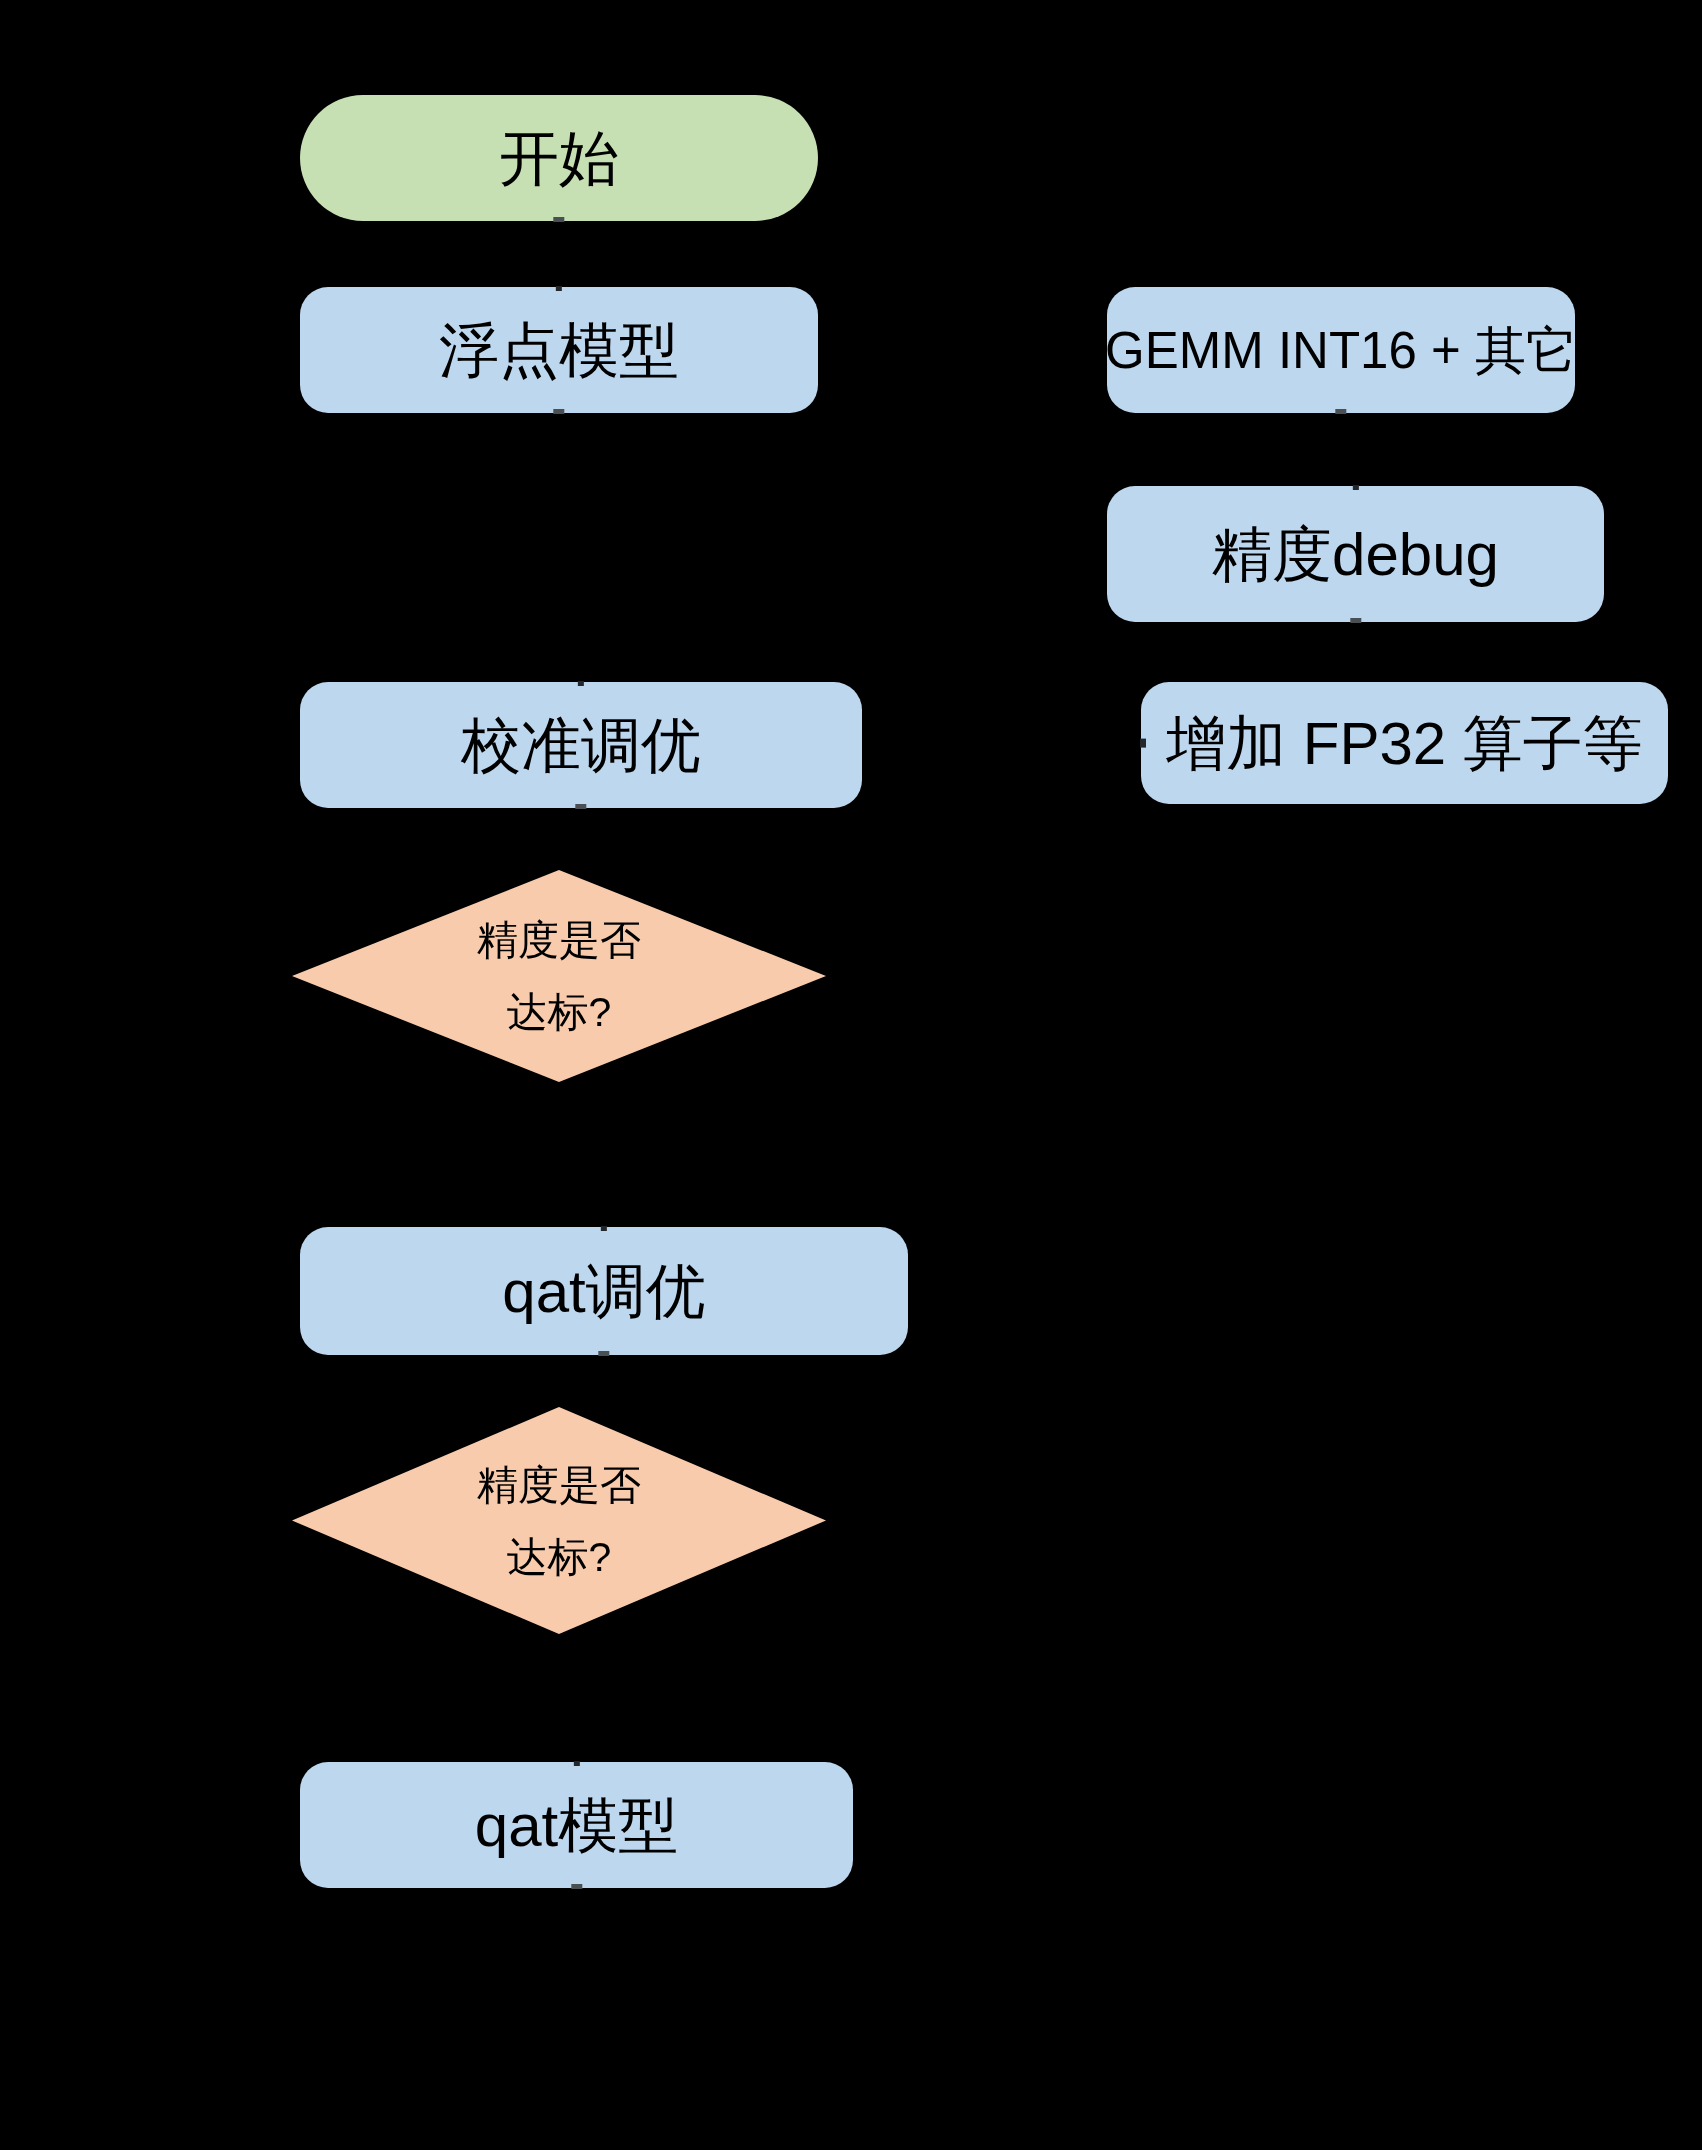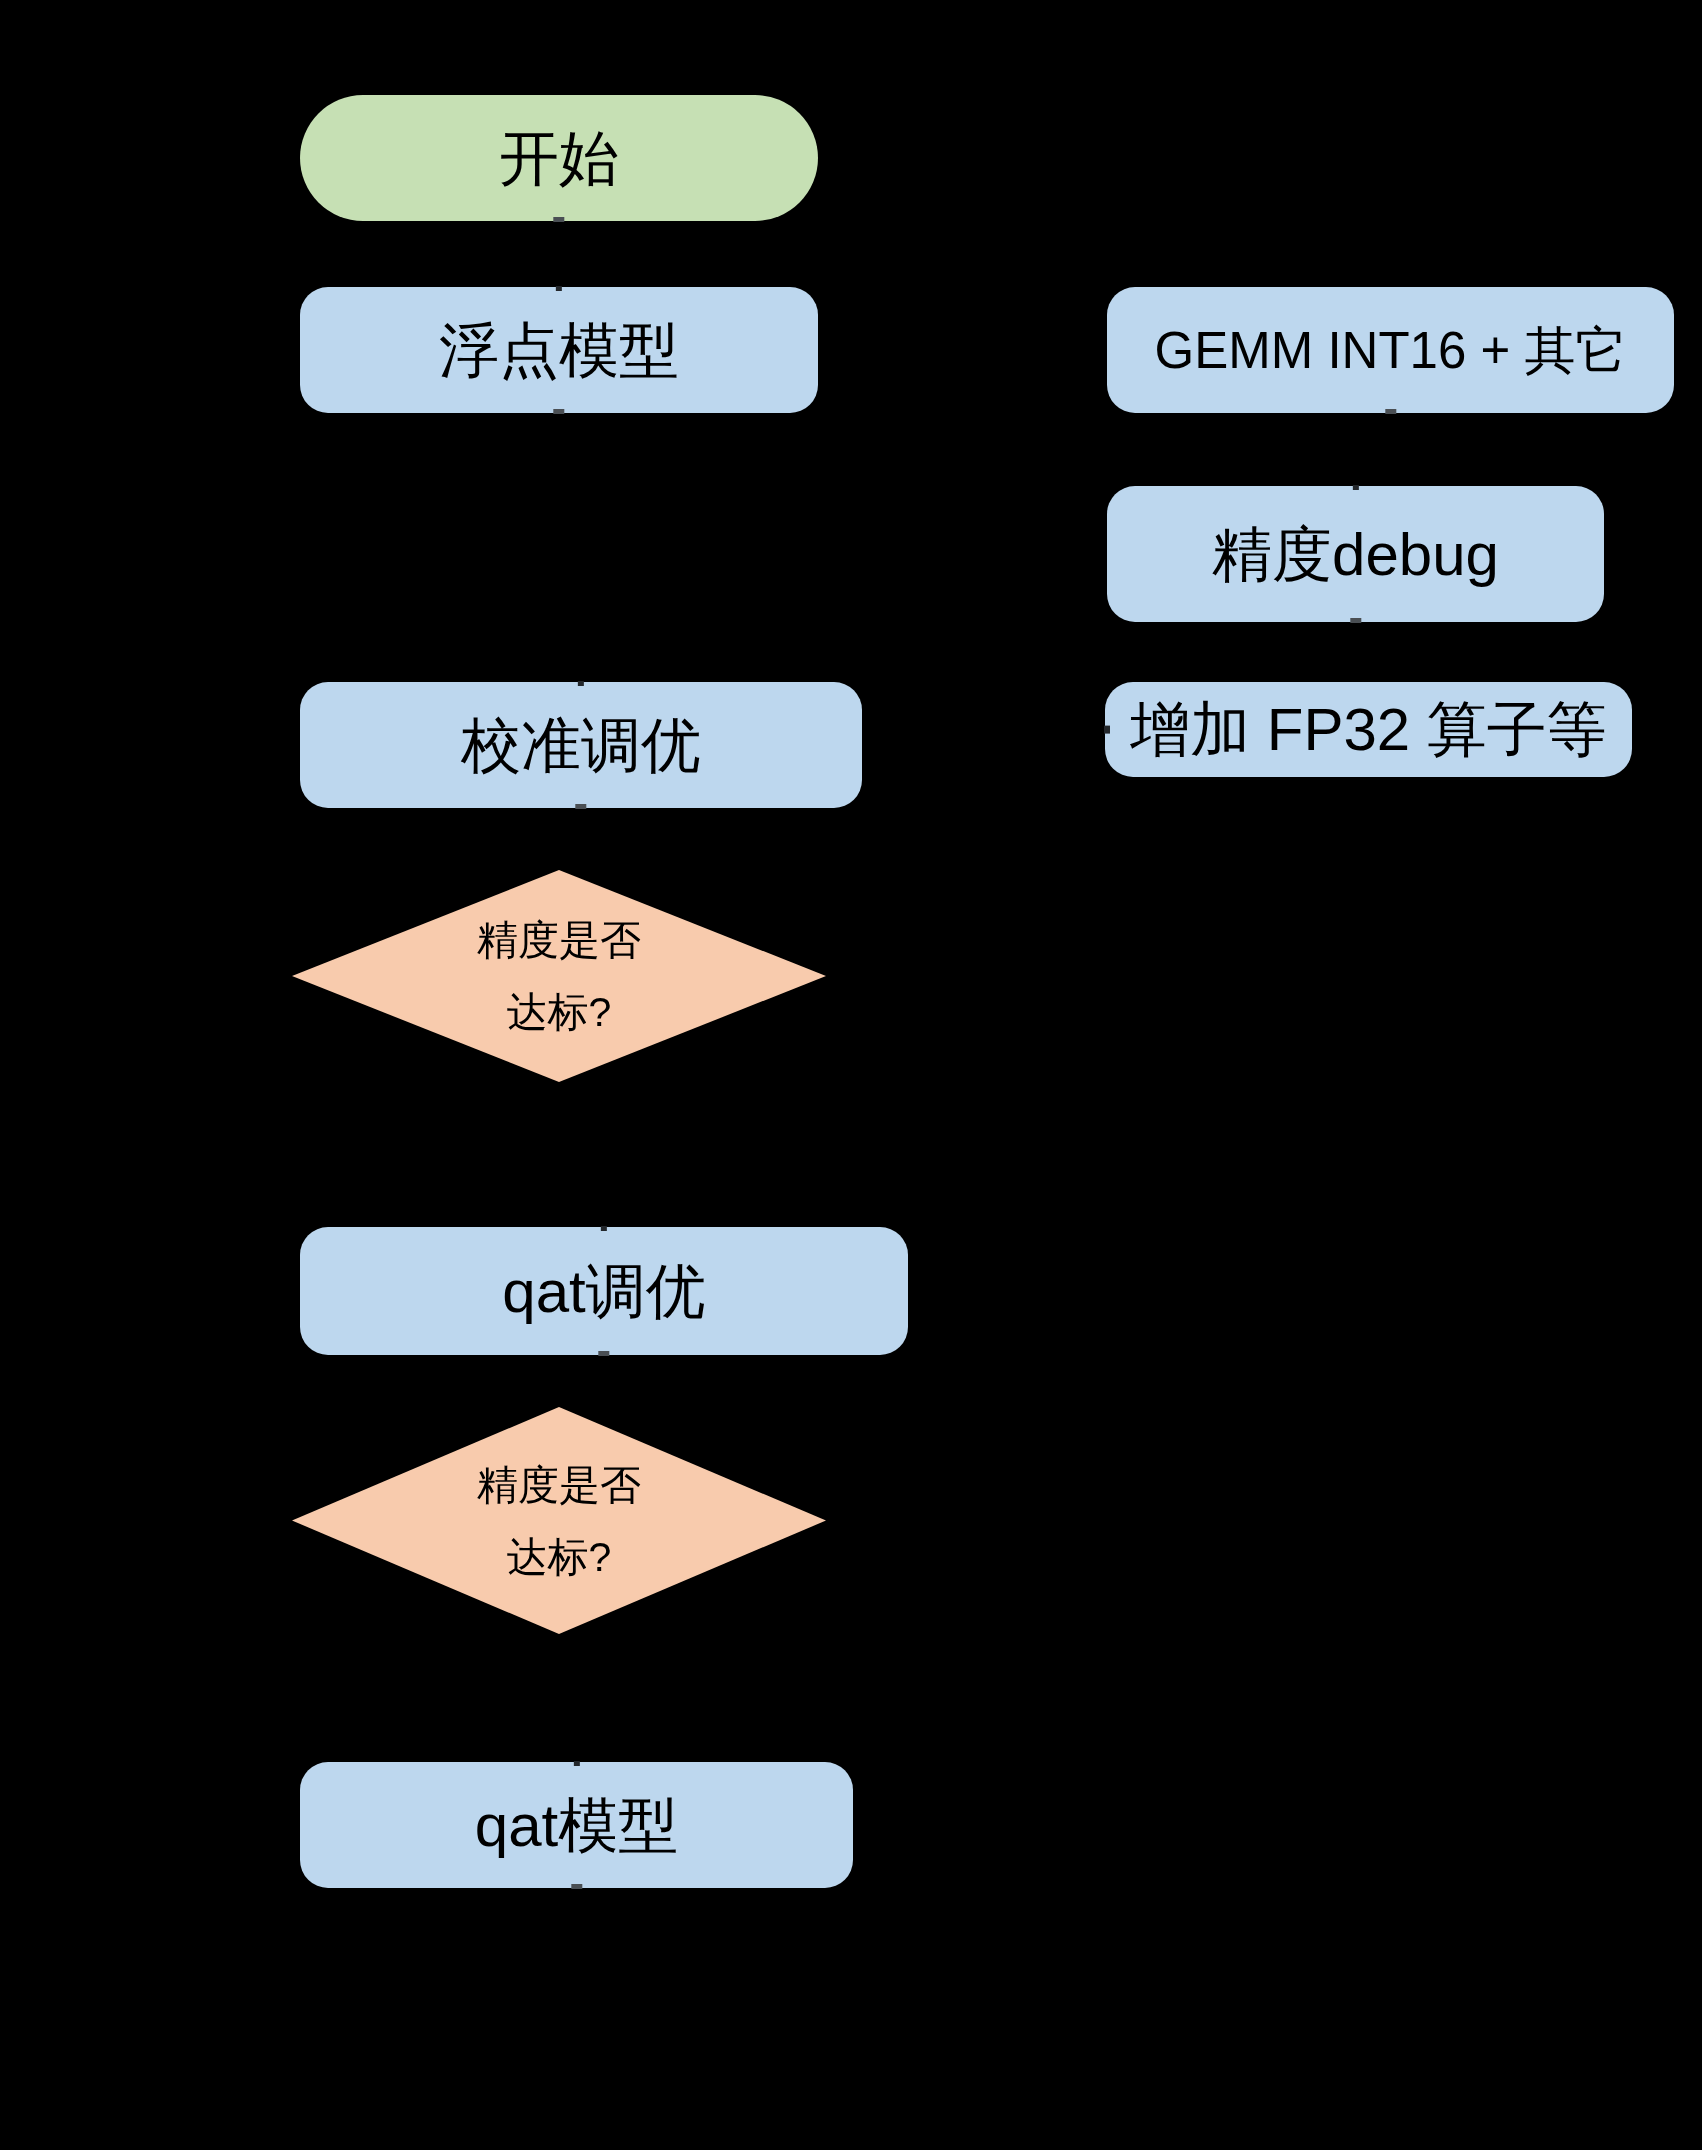--- a/index.html
+++ b/index.html
@@ -56,38 +56,38 @@
     <span class="label">浮点模型</span>
     <i class="stub stub-top"></i>
     <i class="stub stub-bottom"></i>
   </div>
 
   <div class="node terminator" style="left:300px; top:95px; width:518px; height:126px;">
     <span class="label">开始</span>
     <i class="stub stub-bottom"></i>
   </div>
 
-  <div class="node process" style="left:1107px; top:287px; width:567px; height:126px;">
+  <div class="node process" style="left:1107px; top:287px; width:468px; height:126px;">
     <span class="label-sm">GEMM INT16 + 其它</span>
     <i class="stub stub-bottom"></i>
   </div>
 
   <div class="node process" style="left:1107px; top:486px; width:497px; height:136px;">
     <span class="label">精度debug</span>
     <i class="stub stub-top"></i>
     <i class="stub stub-bottom"></i>
   </div>
 
   <div class="node process" style="left:300px; top:682px; width:562px; height:126px;">
     <span class="label">校准调优</span>
     <i class="stub stub-top"></i>
     <i class="stub stub-bottom"></i>
   </div>
 
-  <div class="node process" style="left:1105px; top:682px; width:527px; height:95px;">
+  <div class="node process" style="left:1141px; top:682px; width:527px; height:122px;">
     <span class="label">增加 FP32 算子等</span>
     <i class="stub stub-left"></i>
   </div>
 
   <div class="node decision" style="left:292px; top:870px; width:534px; height:212px;">
     <span class="label-d">精度是否</span>
     <span class="label-d">达标?</span>
   </div>
 
   <div class="node process" style="left:300px; top:1227px; width:608px; height:128px;">

